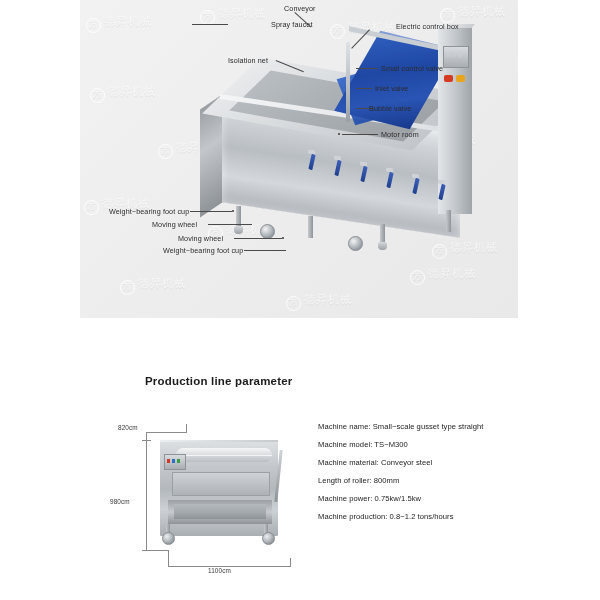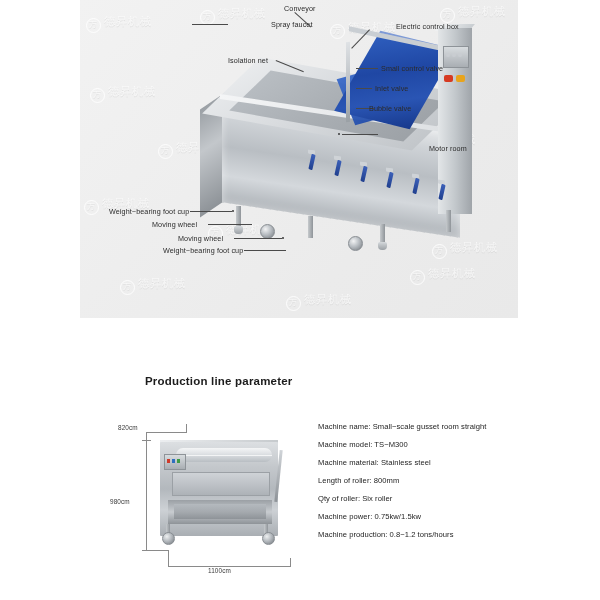--- a/index.html
+++ b/index.html
@@ -438,21 +438,21 @@
   <div class="leader-dot" style="left:202px; top:237px;"></div>
   <div class="leader" style="left:164px; top:250px; width:42px;"></div>
 
   <div class="label" style="left:191px; top:20px;">Spray faucet</div>
   <div class="label" style="left:204px; top:4px;">Conveyor</div>
   <div class="label" style="left:316px; top:22px;">Electric control box</div>
   <div class="label" style="left:148px; top:56px;">Isolation net</div>
   <div class="label" style="left:301px; top:64px;">Small control valve</div>
   <div class="label" style="left:295px; top:84px;">Inlet valve</div>
   <div class="label" style="left:289px; top:104px;">Bubble valve</div>
-  <div class="label" style="left:301px; top:144px;margin-left:48px;">Motor room</div>
+  <div class="label" style="left:301px; top:130px;">Motor room</div>
   <div class="label" style="left:29px;  top:207px;">Weight−bearing foot cup</div>
   <div class="label" style="left:72px;  top:220px;">Moving wheel</div>
   <div class="label" style="left:98px;  top:234px;">Moving wheel</div>
   <div class="label" style="left:83px;  top:246px;">Weight−bearing foot cup</div>
 </div>
 
 <div id="section-title">Production line parameter</div>
 
 <div id="machine-bottom">
   <div class="bm-topbar"></div>
@@ -485,40 +485,36 @@
 
 <div class="dim-line" style="left:146px; top:550px; width:22px;  height:1px;"></div>
 <div class="dim-line" style="left:168px; top:550px; width:1px;   height:16px;"></div>
 <div class="dim-line" style="left:168px; top:566px; width:122px; height:1px;"></div>
 <div class="dim-line" style="left:290px; top:558px; width:1px;   height:9px;"></div>
 <div class="dim-label" style="left:208px; top:567px;">1100cm</div>
 
 <div id="params">
   <div class="param-line">
     <span>Machine name:</span>
-    <span>Small−scale gusset room straight</span>
+    <span>Small−scale gusset type straight</span>
   </div>
 
   <div class="param-line">
     <span>Machine model:</span>
     <span>TS−M300</span>
   </div>
   <div class="param-line">
     <span>Machine material:</span>
-    <span>Stainless steel</span>
+    <span>Conveyor steel</span>
   </div>
   <div class="param-line">
     <span>Length of roller:</span>
     <span>800mm</span>
   </div>
   <div class="param-line">
-    <span>Qty of roller:</span>
-    <span>Six roller</span>
-  </div>
-  <div class="param-line">
     <span>Machine power:</span>
     <span>0.75kw/1.5kw</span>
   </div>
   <div class="param-line">
     <span>Machine production:</span>
     <span>0.8−1.2 tons/hours</span>
   </div>
   <div class="param-line">
     
     

